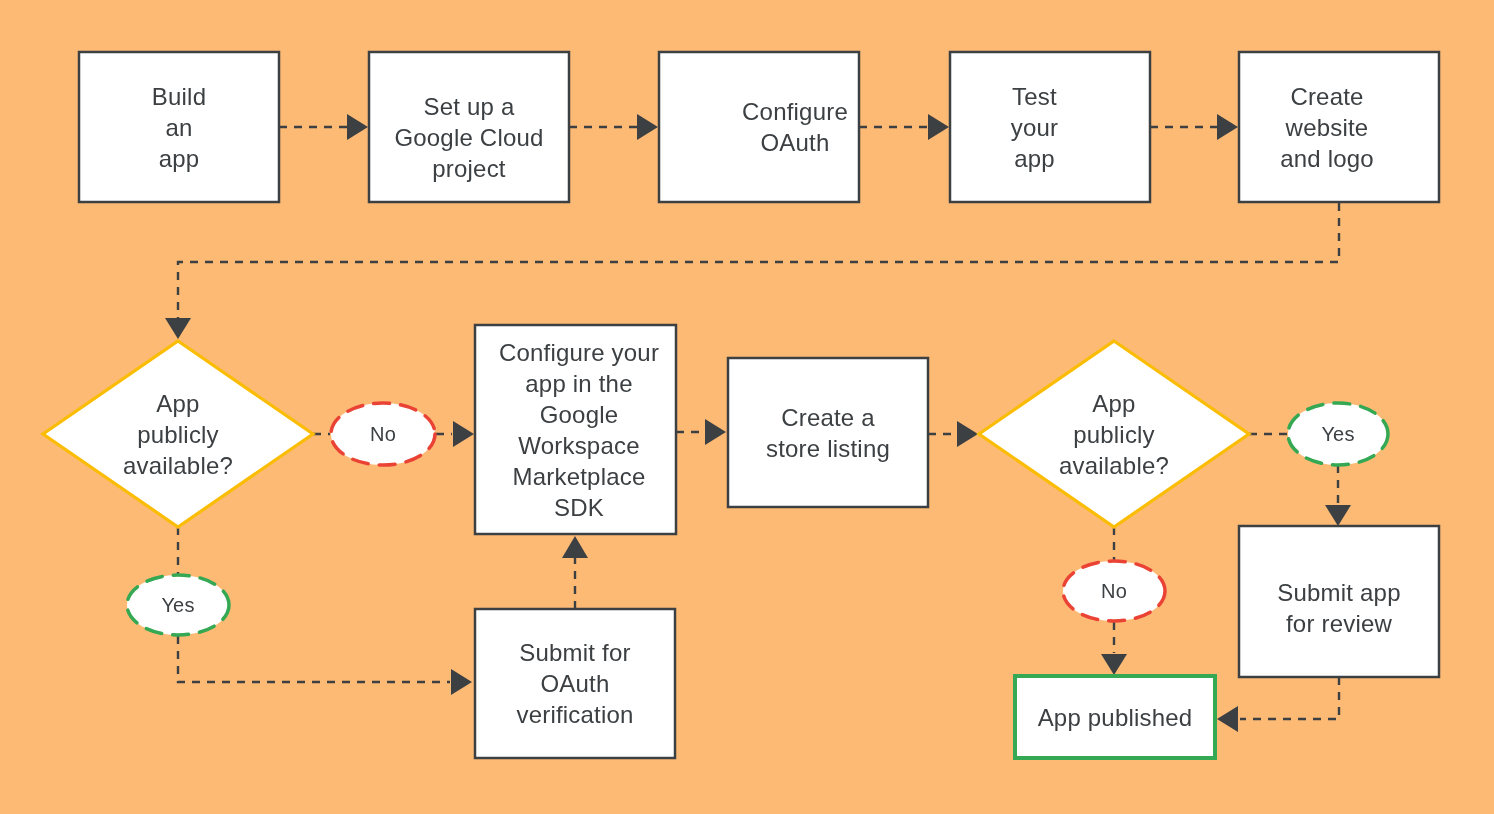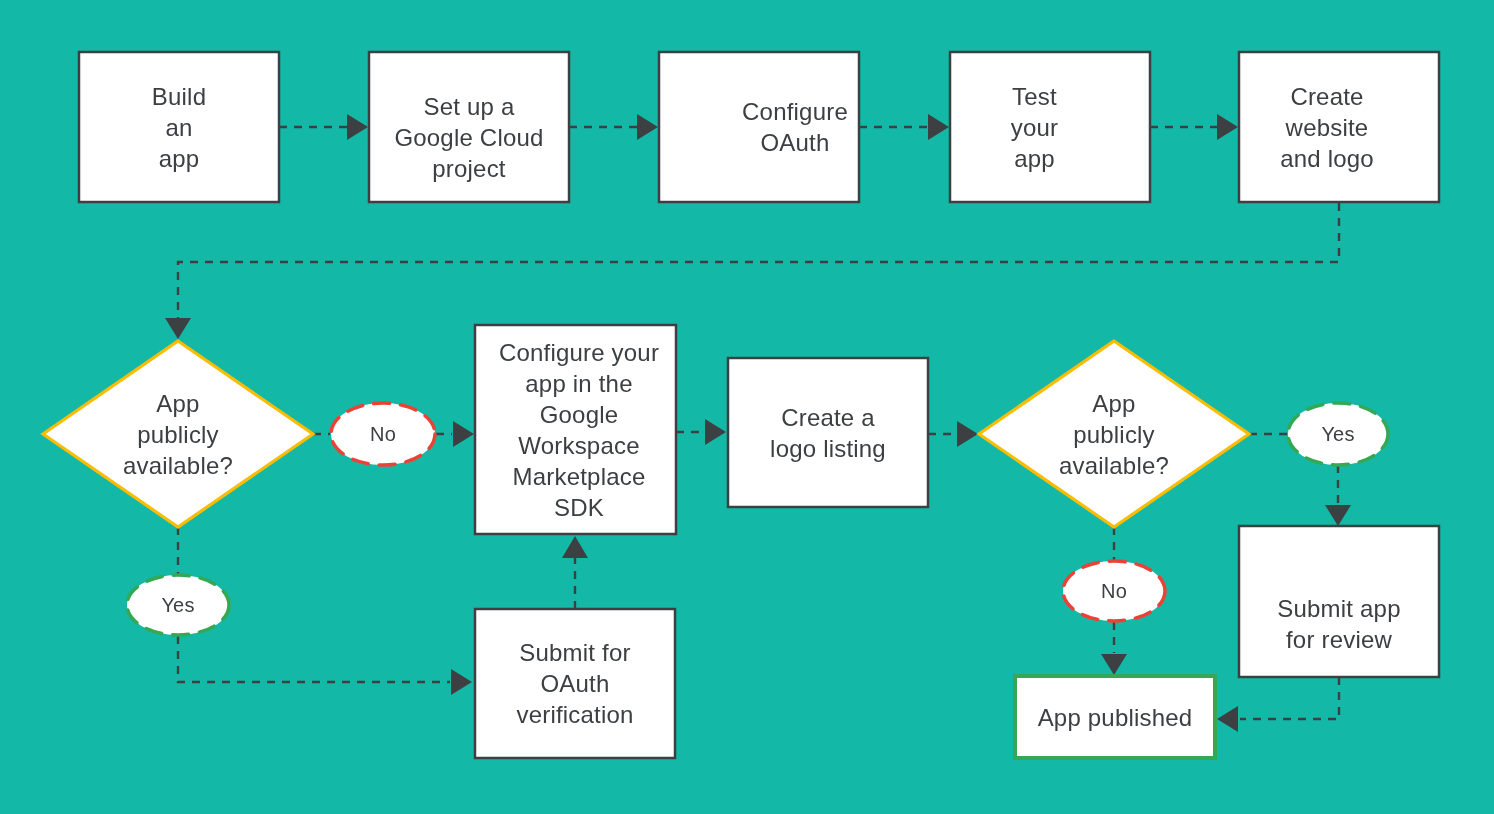--- a/index.html
+++ b/index.html
@@ -1,20 +1,20 @@
 <!DOCTYPE html>
 <html><head>
 <meta charset="utf-8">
 <style>
   html, body { margin: 0; padding: 0; background: #ffffff; }
   .canvas {
     position: relative;
     width: 1494px;
     height: 814px;
-    background: #14b8a6;
+    background: #fdba74;
     font-family: "Liberation Sans", sans-serif;
     color: #3C4043;
     overflow: hidden;
   }
   .layer { position: absolute; left: 0; top: 0; }
   .label {
     position: absolute;
     display: flex;
     align-items: center;
     justify-content: center;
@@ -119,28 +119,28 @@
   <div class="label bubble-label" style="left:332px;  top:404px; width:102px; height:60px;">No</div>
   <div class="label bubble-label" style="left:127px;  top:575px; width:102px; height:60px;">Yes</div>
 
   <div class="label" style="left:475px;  top:325px; width:208px; height:209px;">Configure your
 app in the
 Google
 Workspace
 Marketplace
 SDK</div>
   <div class="label" style="left:728px;  top:358px; width:200px; height:149px;">Create a
-logo listing</div>
+store listing</div>
 
   <div class="label" style="left:984px;  top:386px; width:260px; height:96px;">App
 publicly
 available?</div>
   <div class="label bubble-label" style="left:1288px; top:404px; width:100px; height:60px;">Yes</div>
   <div class="label bubble-label" style="left:1063px; top:561px; width:102px; height:60px;">No</div>
 
   <div class="label" style="left:475px;  top:609px; width:200px; height:149px;">Submit for
 OAuth
 verification</div>
-  <div class="label" style="left:1239px; top:544px; width:200px; height:159px;">Submit app
+  <div class="label" style="left:1239px; top:528px; width:200px; height:159px;">Submit app
 for review</div>
   <div class="label" style="left:1015px; top:676px; width:200px; height:82px;">App published</div>
 
 </div>
 
 </body></html>

